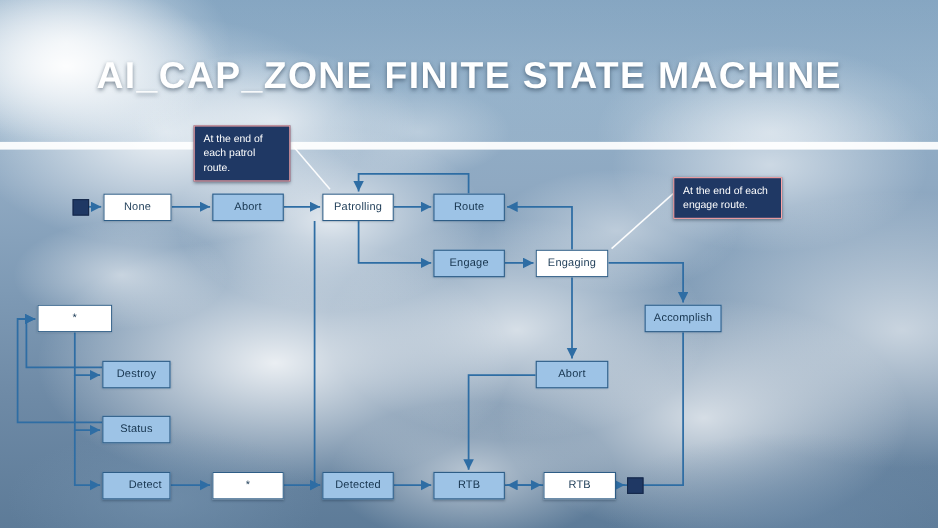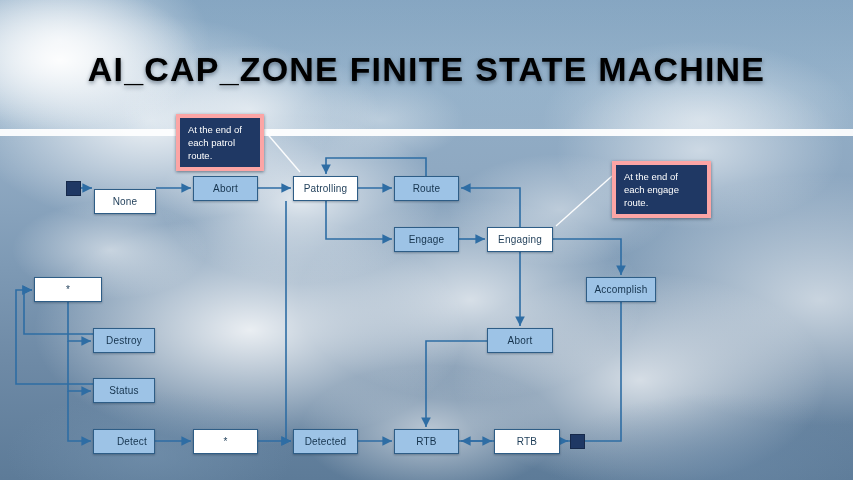--- a/index.html
+++ b/index.html
@@ -67,21 +67,21 @@
     opacity: 0.92;
   }
   .title-text {
     position: absolute;
     left: 0; top: 50px;
     width: 853px;
     text-align: center;
     font-size: 34px;
     font-weight: bold;
     letter-spacing: 1.2px;
-    color: #000000;
+    color: #ffffff;
     text-shadow: 0 2px 4px rgba(30,50,70,0.55);
   }
 
   
   #diagram {
     position: absolute;
     inset: 0;
   }
   svg.lines {
     position: absolute;
@@ -121,21 +121,21 @@
   }
 
   .callout {
     position: absolute;
     box-sizing: border-box;
     background: #1f3864;
     color: #ffffff;
     font-size: 9.5px;
     line-height: 13px;
     padding: 5px 8px;
-    border: 4px solid #fca5a5;
+    border: 1px solid #fca5a5;
     box-shadow: 0 1px 3px rgba(10,25,45,0.5);
   }
 </style>
 </head>
 <body>
 
 <div id="stage">
   <div class="bg"></div>
   <div class="bg2"></div>
 
@@ -203,21 +203,21 @@
       </g>
 
       <g stroke="#ffffff" stroke-width="1.4" fill="none" opacity="0.95">
         <path d="M264,130 L300,172"></path>
         <path d="M612,176 L556,226"></path>
       </g>
     </svg>
 
     <div class="terminal" style="left:66px; top:181px;"></div>
 
-    <div class="node white" style="left:94px; top:176px; width:62px; height:25px;margin-top:13px;">
+    <div class="node white" style="left:94px; top:176px; width:62px; height:25px;">
       <span>None</span>
     </div>
 
     <div class="node fill" style="left:193px; top:176px; width:65px; height:25px;">
       <span>Abort</span>
     </div>
 
     <div class="node white" style="left:293px; top:176px; width:65px; height:25px;">
       <span>Patrolling</span>
     </div>

